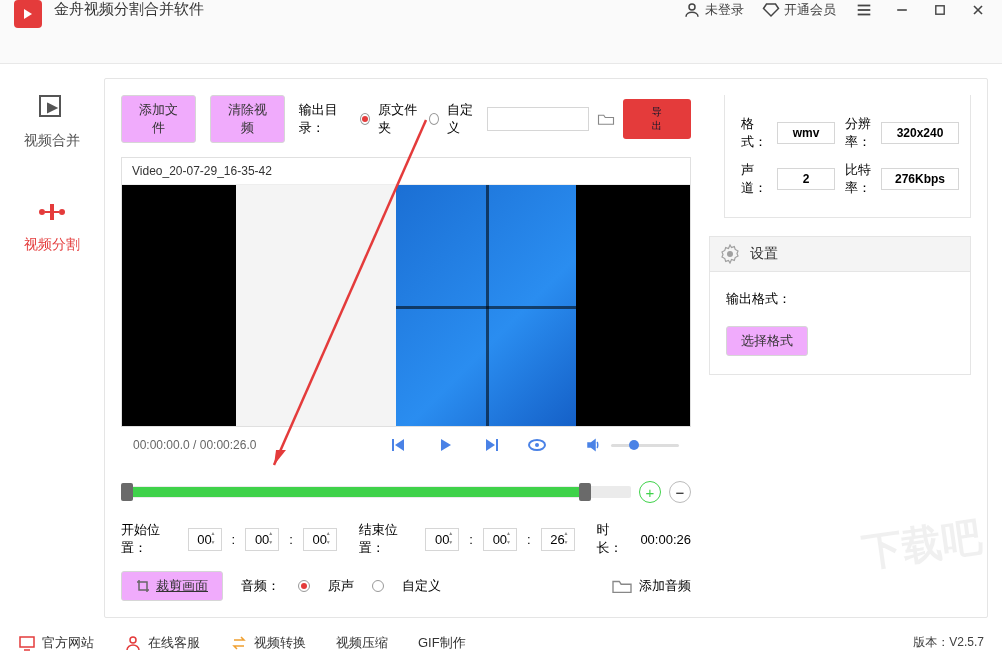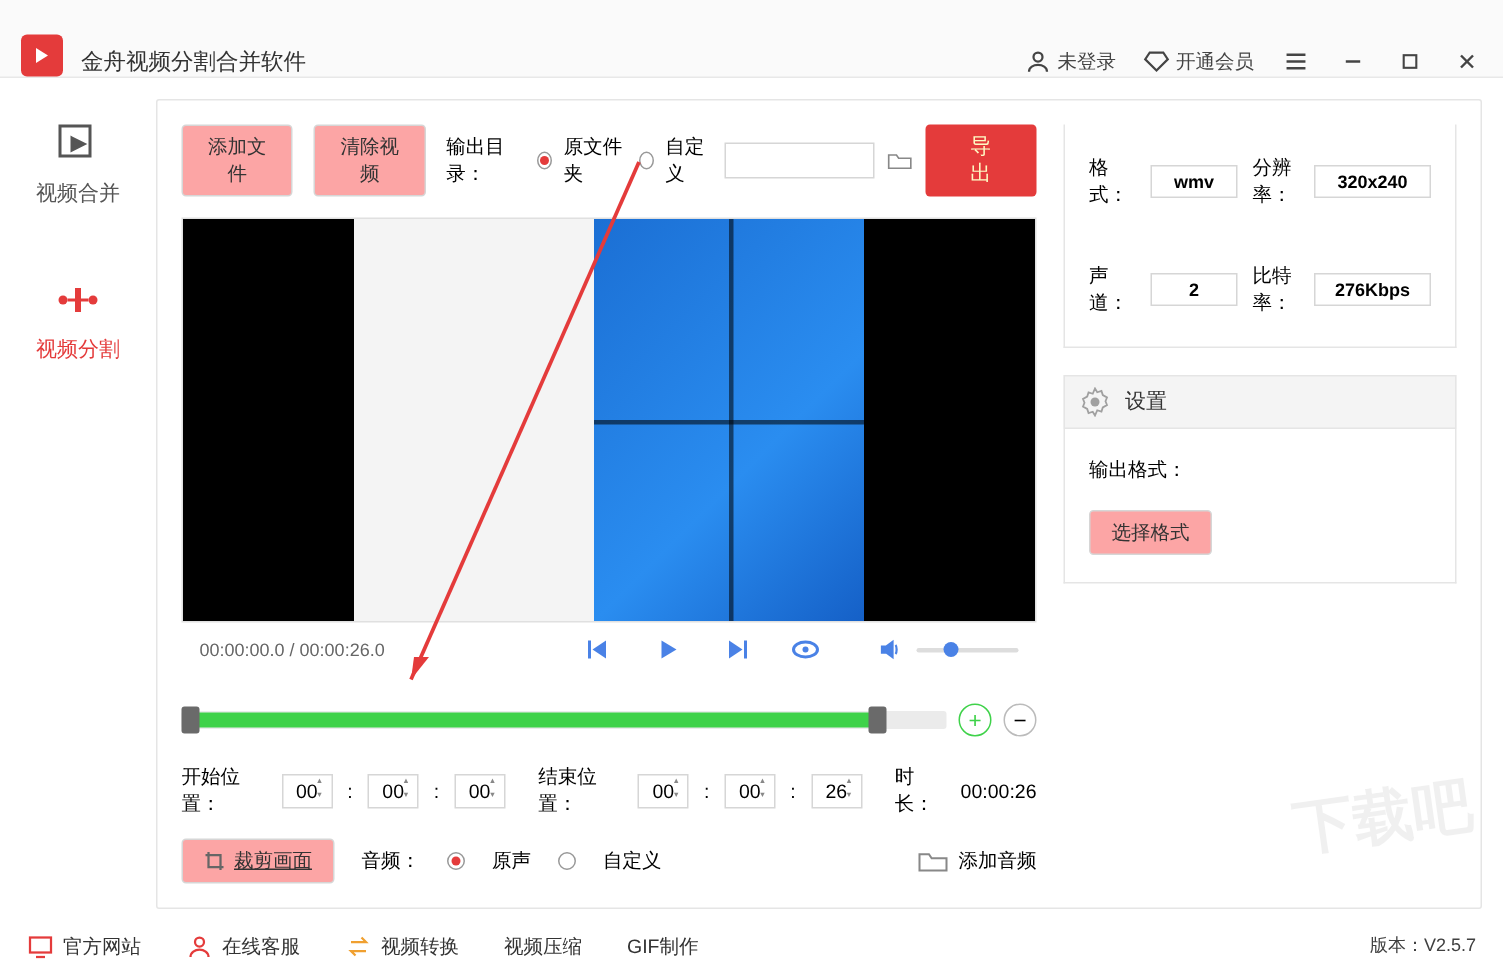--- a/index.html
+++ b/index.html
@@ -1,39 +1,39 @@
 <!DOCTYPE html>
 <html><head>
 <meta charset="utf-8">
 <style>
 * { margin: 0; padding: 0; box-sizing: border-box; font-family: "Microsoft YaHei", sans-serif; }
 body { width: 1002px; height: 652px; background: #fff; position: relative; overflow: hidden; }
-.titlebar { height: 52px; background: #fafafa; border-bottom: 1px solid #e8e8e8; display: flex; align-items: flex-end; padding: 0 14px; }
+.titlebar { height: 64px; background: #fafafa; border-bottom: 1px solid #e8e8e8; display: flex; align-items: flex-start; padding: 0 14px; }
 .logo { width: 28px; height: 28px; background: #e43b3b; border-radius: 4px; display: flex; align-items: center; justify-content: center; }
 .logo svg { width: 16px; height: 16px; }
 .app-title { margin-left: 12px; font-size: 15px; color: #333; }
 .titlebar-right { margin-left: auto; display: flex; align-items: center; gap: 18px; }
 .tb-item { display: flex; align-items: center; gap: 4px; font-size: 13px; color: #444; cursor: pointer; }
 .tb-icon { width: 18px; height: 18px; }
 .win-btn { width: 20px; height: 20px; display: flex; align-items: center; justify-content: center; cursor: pointer; }
 .body-row { display: flex; height: 558px; }
 .sidebar { width: 104px; padding-top: 28px; display: flex; flex-direction: column; align-items: center; gap: 46px; }
 .side-item { display: flex; flex-direction: column; align-items: center; gap: 8px; font-size: 14px; color: #555; cursor: pointer; }
 .side-item.active { color: #e43b3b; }
 .side-icon { width: 32px; height: 32px; }
 .content-panel { flex: 1; border: 1px solid #e5e5e5; border-radius: 2px; margin: 14px 14px 4px 0; padding: 16px; display: flex; gap: 18px; }
 .left-col { flex: 1; display: flex; flex-direction: column; }
 .top-row { display: flex; align-items: center; gap: 14px; }
-.btn { border: 1px solid #d6d6d6; background: #fca5a5; padding: 5px 14px; font-size: 13px; border-radius: 3px; cursor: pointer; color: #333; }
+.btn { border: 1px solid #d6d6d6; background: #f0abfc; padding: 5px 14px; font-size: 13px; border-radius: 3px; cursor: pointer; color: #333; }
 .output-row { margin-left: auto; display: flex; align-items: center; gap: 8px; font-size: 13px; }
 .radio-dot { width: 12px; height: 12px; border-radius: 50%; border: 1px solid #999; display: inline-flex; align-items: center; justify-content: center; }
 .radio-dot.sel::after { content: ""; width: 6px; height: 6px; border-radius: 50%; background: #e43b3b; }
 .out-input { width: 124px; height: 24px; border: 1px solid #d6d6d6; background: #fff; }
 .folder-icon { width: 22px; height: 18px; }
-.export-btn { background: #e43b3b; color: #fef9c3; border: none; padding: 6px 26px; font-size: 14px; border-radius: 3px; cursor: pointer; }
+.export-btn { background: #e43b3b; color: #0f172a; border: none; padding: 6px 26px; font-size: 10px; border-radius: 3px; cursor: pointer; }
 .video-box { margin-top: 14px; border: 1px solid #e0e0e0; height: 300px; display: flex; flex-direction: column; }
 .video-name { padding: 6px 10px; font-size: 12px; color: #333; border-bottom: 1px solid #eee; }
 .video-area { flex: 1; background: #000; display: flex; justify-content: center; position: relative; }
 .video-left { width: 160px; background: #f4f4f4; }
 .video-right { flex: 1; background: linear-gradient(135deg, #1b6fd4 0%, #2a8df0 60%, #1560c7 100%); position: relative; }
 .win-cross { position: absolute; inset: 0; }
 .win-cross::before, .win-cross::after { content: ""; position: absolute; background: rgba(0,0,0,.55); }
 .win-cross::before { left: 50%; top: 0; bottom: 0; width: 3px; }
 .win-cross::after { top: 50%; left: 0; right: 0; height: 3px; }
 .arrow-svg { position: absolute; left: 125px; top: 15px; width: 190px; height: 370px; pointer-events: none; z-index: 5; }
@@ -50,21 +50,21 @@
 .circle-btn { width: 22px; height: 22px; border-radius: 50%; border: 1.5px solid #bbb; display: flex; align-items: center; justify-content: center; font-size: 15px; cursor: pointer; }
 .circle-btn.plus { border-color:#3fd24a; color:#3fd24a; }
 .time-row { margin-top: 18px; display: flex; align-items: center; gap: 10px; font-size: 13px; }
 .time-field { border: 1px solid #d6d6d6; padding: 3px 6px; display: flex; align-items: center; font-size: 13px; min-width: 34px; justify-content: center; position: relative; }
 .spin { position: absolute; right: 2px; top: 1px; bottom: 1px; width: 8px; display:flex; flex-direction:column; }
 .spin div { height:50%; font-size:5px; color:#888; }
 .crop-row { margin-top: 14px; display: flex; align-items: center; gap: 18px; font-size: 13px; }
 .right-col { width: 262px; display: flex; flex-direction: column; gap: 18px; }
 .panel-header { height: 36px; background: #f4f4f4; border: 1px solid #e5e5e5; display: flex; align-items: center; gap: 10px; padding: 0 10px; font-size: 14px; color: #333; }
 .header-icon { width: 20px; height: 20px; background: #a9a9a9; display:flex; align-items:center; justify-content:center; }
-.info-rows { border: 1px solid #e5e5e5; border-top: none; padding: 20px 16px; display: grid; grid-template-columns: auto auto auto auto; gap: 36px 10px; font-size: 13px; align-items: center; }
+.info-rows { border: 1px solid #e5e5e5; border-top: none; padding: 20px 16px; display: grid; grid-template-columns: auto auto auto auto; gap: 10px 10px; font-size: 13px; align-items: center; margin-left: 15px; }
 .info-val { border: 1px solid #d6d6d6; padding: 3px 0; min-width: 58px; text-align: center; font-size: 12px; font-weight: bold; }
 .settings-box { border: 1px solid #e5e5e5; border-top: none; padding: 18px 16px; display: flex; flex-direction: column; gap: 18px; font-size: 13px; }
 .fmt-combo { border: 1px solid #d6d6d6; padding: 4px 8px; flex: 1; font-size: 12px; }
 .footer { height: 40px; border-top: 1px solid transparent; display: flex; align-items: center; padding: 0 18px; gap: 30px; font-size: 13px; color: #333; }
 .footer-item { display: flex; align-items: center; gap: 6px; cursor: pointer; }
 .footer-icon { width: 18px; height: 18px; }
 .version { margin-left: auto; font-size: 12px; color: #404040; }
 .wm { position:absolute; right:20px; bottom:80px; font-size:40px; color:rgba(0,0,0,.06); font-weight:bold; transform:rotate(-8deg); pointer-events:none; }
 </style>
 </head>
@@ -151,20 +151,21 @@
           <span>自定义</span>
           <div class="out-input"></div>
           <svg class="folder-icon" viewBox="0 0 24 20" fill="none" stroke="#888" stroke-width="1.5">
               <path d="M2 5h7l2 3h11v9H2z"></path>
             </svg>
           <button class="export-btn">导出</button>
         </div>
       </div>
 
       <div class="video-box">
+        <div class="video-name">Video_20-07-29_16-35-42</div>
         <div class="video-area">
           <div style="display:flex; width:340px; height:100%;">
             <div class="video-left"></div>
             <div class="video-right">
                 <div class="win-cross"></div>
               </div>
           </div>
         </div>
       </div>
 

